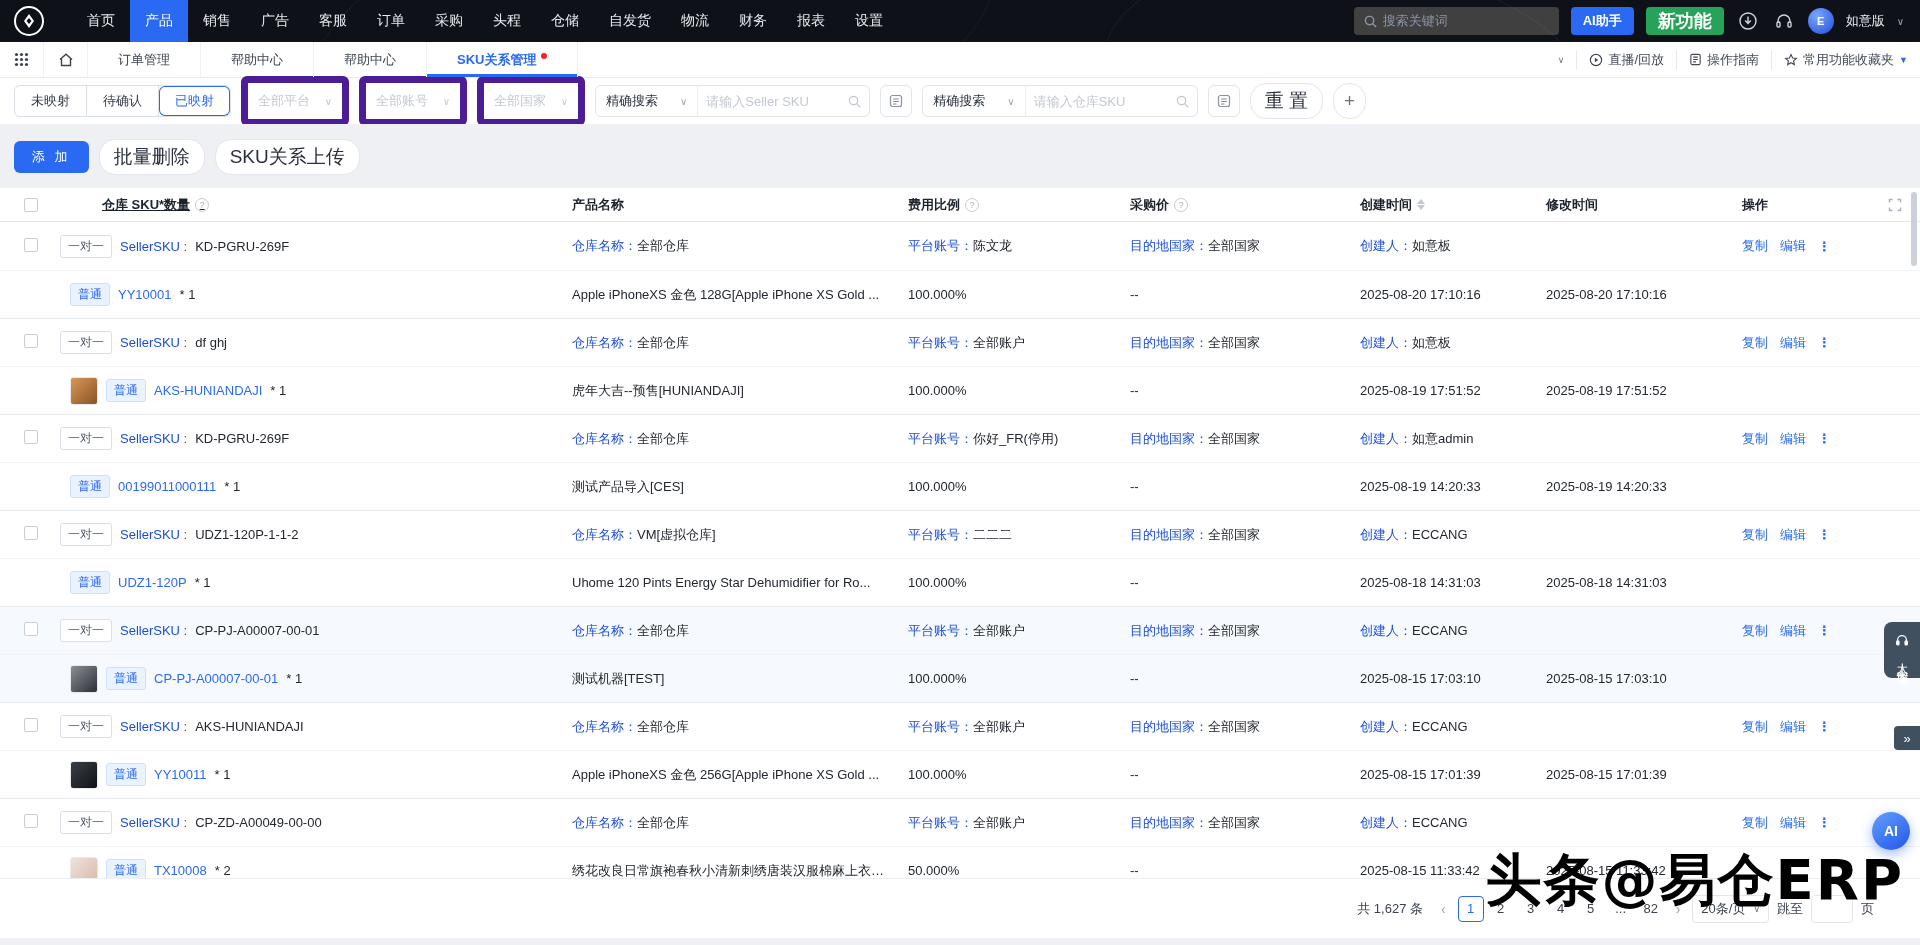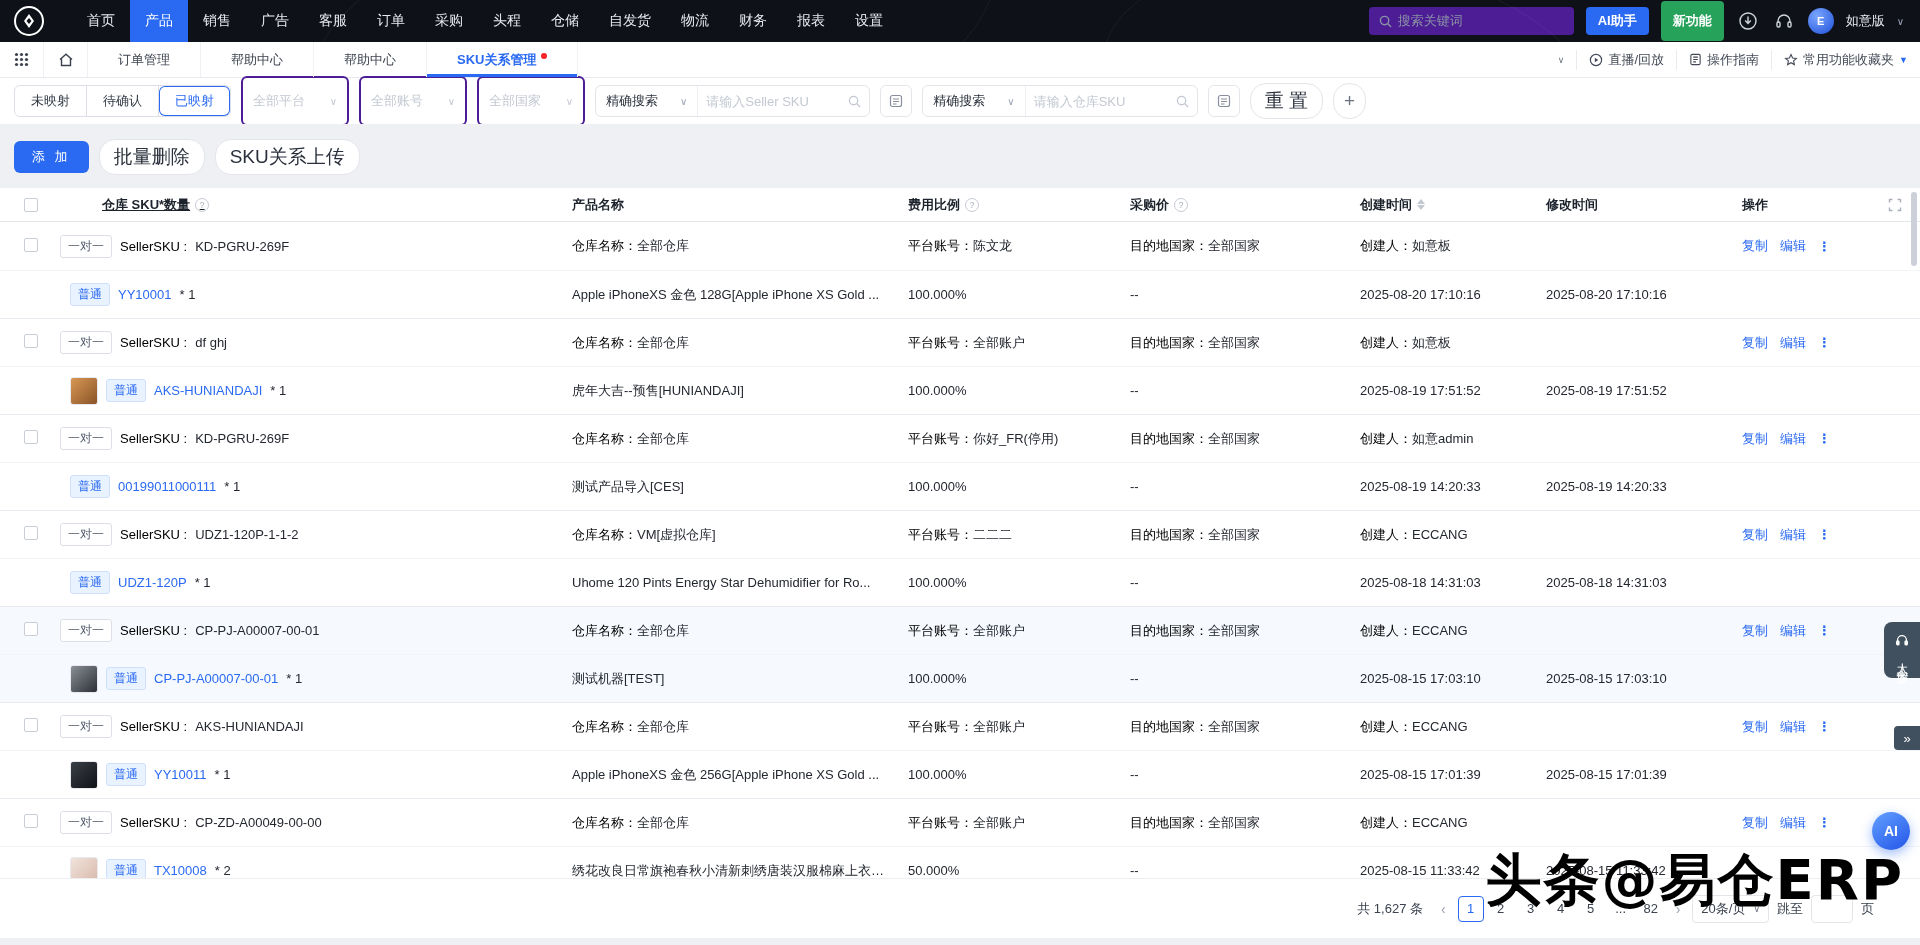--- a/index.html
+++ b/index.html
@@ -9,23 +9,23 @@
   
   .topnav { height:42px; background:#0e1218; display:flex; align-items:center; color:#dfe3ea; position:relative; overflow:hidden; flex:0 0 auto; }
   .topnav::before { content:""; position:absolute; left:300px; top:-120px; width:700px; height:300px; border:1px solid rgba(255,255,255,0.05); border-radius:50%; transform:rotate(-12deg); pointer-events:none; }
   .topnav::after { content:""; position:absolute; left:1100px; top:-40px; width:500px; height:260px; border:1px solid rgba(255,255,255,0.05); border-radius:50%; transform:rotate(8deg); pointer-events:none; }
   .logo { width:30px; height:30px; border-radius:50%; border:2px solid #fff; margin:0 28px 0 14px; display:flex; align-items:center; justify-content:center; flex:0 0 auto; background:#0e1218; }
   .logo svg { width:16px; height:16px; }
   .mainmenu { display:flex; height:100%; align-items:stretch; }
   .mitem { display:flex; align-items:center; padding:0 15px; font-size:14px; cursor:pointer; color:#e7eaf0; }
   .mitem.active { background:#2a6af2; color:#fff; }
   .topnav-right { margin-left:auto; display:flex; align-items:center; gap:12px; padding-right:16px; }
-  .tsearch { width:205px; height:28px; background:#4c1d95; border-radius:4px; display:flex; align-items:center; gap:6px; padding:0 10px; color:#8b93a6; font-size:13px; }
+  .tsearch { width:205px; height:28px; background:#404040; border-radius:4px; display:flex; align-items:center; gap:6px; padding:0 10px; color:#8b93a6; font-size:13px; }
   .btn-ai { height:28px; background:#2a6af2; color:#fff; border:none; border-radius:4px; padding:0 12px; font-size:13px; font-weight:bold; }
-  .btn-new { height:40px; background:#27a25b; color:#fff; border:none; border-radius:4px; padding:0 12px; font-size:13px; font-weight:bold; }
+  .btn-new { height:28px; background:#27a25b; color:#fff; border:none; border-radius:4px; padding:0 12px; font-size:18px; font-weight:bold; }
   .ticon { width:24px; height:24px; display:flex; align-items:center; justify-content:center; color:#cfd4de; }
   .avatar { width:26px; height:26px; border-radius:50%; background:radial-gradient(circle at 35% 30%, #7aa6ff, #1f4fd8); display:flex; align-items:center; justify-content:center; color:#fff; font-size:11px; font-weight:bold; }
   .uname { font-size:13px; color:#e7eaf0; }
   .chev { font-size:10px; color:#9aa2b3; }
 
   
   .tabbar { height:36px; background:#fff; display:flex; align-items:stretch; border-bottom:1px solid #e8eaef; flex:0 0 auto;text-align:center; }
   .tb-icon { width:44px; display:flex; align-items:center; justify-content:center; color:#3c434f; border-right:1px solid #f0f1f4; }
   .tabs { display:flex; align-items:stretch; }
   .tab { display:flex; align-items:center; padding:0 30px; font-size:13px; color:#3f4550; border-right:1px solid #f0f1f4; position:relative; cursor:pointer; white-space:nowrap; }
@@ -37,21 +37,21 @@
   .tbr-item:first-child { border-left:none; }
   .caret-down { font-size:9px; color:#6b7280; }
 
   
   .filterbar { height:46px; background:#fff; display:flex; align-items:center; gap:10px; padding:0 14px; flex:0 0 auto; box-shadow:0 1px 0 #eceef2; }
   .seg { display:flex; border:1px solid #dcdfe6; border-radius:6px; overflow:visible; height:32px; }
   .seg-item { padding:0 16px; display:flex; align-items:center; font-size:13px; color:#333a45; border-right:1px solid #dcdfe6; cursor:pointer; background:#fff; }
   .seg-item:last-child { border-right:none; border-radius:0 6px 6px 0; }
   .seg-item:first-child { border-radius:6px 0 0 6px; }
   .seg-item.active { color:#2a6af2; box-shadow:inset 0 0 0 1px #2a6af2; border-color:#2a6af2; border-radius:6px; }
-  .fsel { height:50px; border:2px solid #4c1d95; border-radius:6px; display:flex; align-items:center; justify-content:space-between; padding:0 10px; font-size:13px; color:#c3c8d1; width:108px; background:#fff; cursor:pointer; }
+  .fsel { height:50px; border:7px solid #4c1d95; border-radius:6px; display:flex; align-items:center; justify-content:space-between; padding:0 10px; font-size:13px; color:#c3c8d1; width:108px; background:#fff; cursor:pointer; }
   .fsel .chev { color:#c3c8d1; }
   .fcombo { height:32px; border:1px solid #e3e5ea; border-radius:6px; display:flex; align-items:center; background:#fff; }
   .fcombo .mode { display:flex; align-items:center; gap:22px; padding:0 10px; font-size:13px; color:#2b313c; border-right:1px solid #eceef2; height:100%; cursor:pointer; }
   .fcombo input { border:none; outline:none; font-size:13px; color:#2b313c; padding:0 8px; width:150px; font-family:inherit; }
   .fcombo input::placeholder { color:#c3c8d1; }
   .fcombo .sic { margin-right:8px; color:#c3c8d1; display:flex; }
   .sqbtn { width:32px; height:32px; border:1px solid #e3e5ea; border-radius:6px; background:#fff; display:flex; align-items:center; justify-content:center; color:#8a919e; cursor:pointer; }
   .btn-plain { height:36px; border:1px solid #e3e5ea; border-radius:16px; background:#fff; font-size:19px; color:#2b313c; padding:0 14px; cursor:pointer; font-family:inherit; white-space:nowrap; }
 
   
@@ -75,21 +75,21 @@
   .tbody { flex:1; overflow:hidden; }
   .trow.parent { height:48px; border-top:1px solid #e7e9ee; }
   .trow.parent:first-child { border-top:none; }
   .trow.child { height:48px; border-top:1px solid #f3f4f7; }
   .trow.hl { background:#f6f9fe; }
   .checkbox { width:14px; height:14px; border:1px solid #c9cdd4; border-radius:2px; background:#fff; display:inline-block; margin-left:8px; cursor:pointer; }
   .sku-cell { display:flex; align-items:center; gap:8px; white-space:nowrap; overflow:hidden; }
   .tag { font-size:12px; border-radius:3px; padding:2px 7px; flex:0 0 auto; }
   .tag.gray { border:1px solid #dcdfe6; color:#4e5665; background:#fff; }
   .tag.blue { background:#e9f2ff; color:#2a6af2; border:1px solid #cfe0ff; }
-  .lbl { color:#000000; }
+  .lbl { color:#1d4ed8; }
   .val { color:#23272f; }
   .cell { white-space:nowrap; overflow:hidden; text-overflow:ellipsis; padding-right:14px; }
   .skulink { color:#2a6af2; text-decoration:none; cursor:pointer; }
   .qty { color:#23272f; }
   .thumb { width:28px; height:28px; border-radius:3px; flex:0 0 auto; border:1px solid #e7e9ee; }
   .child-ind { padding-left:10px; }
   .ops { display:flex; align-items:center; gap:12px; overflow:visible; }
   .oplink { color:#2a6af2; text-decoration:none; cursor:pointer; }
   .more { color:#2a6af2; font-weight:bold; cursor:pointer; letter-spacing:1px; }
 

